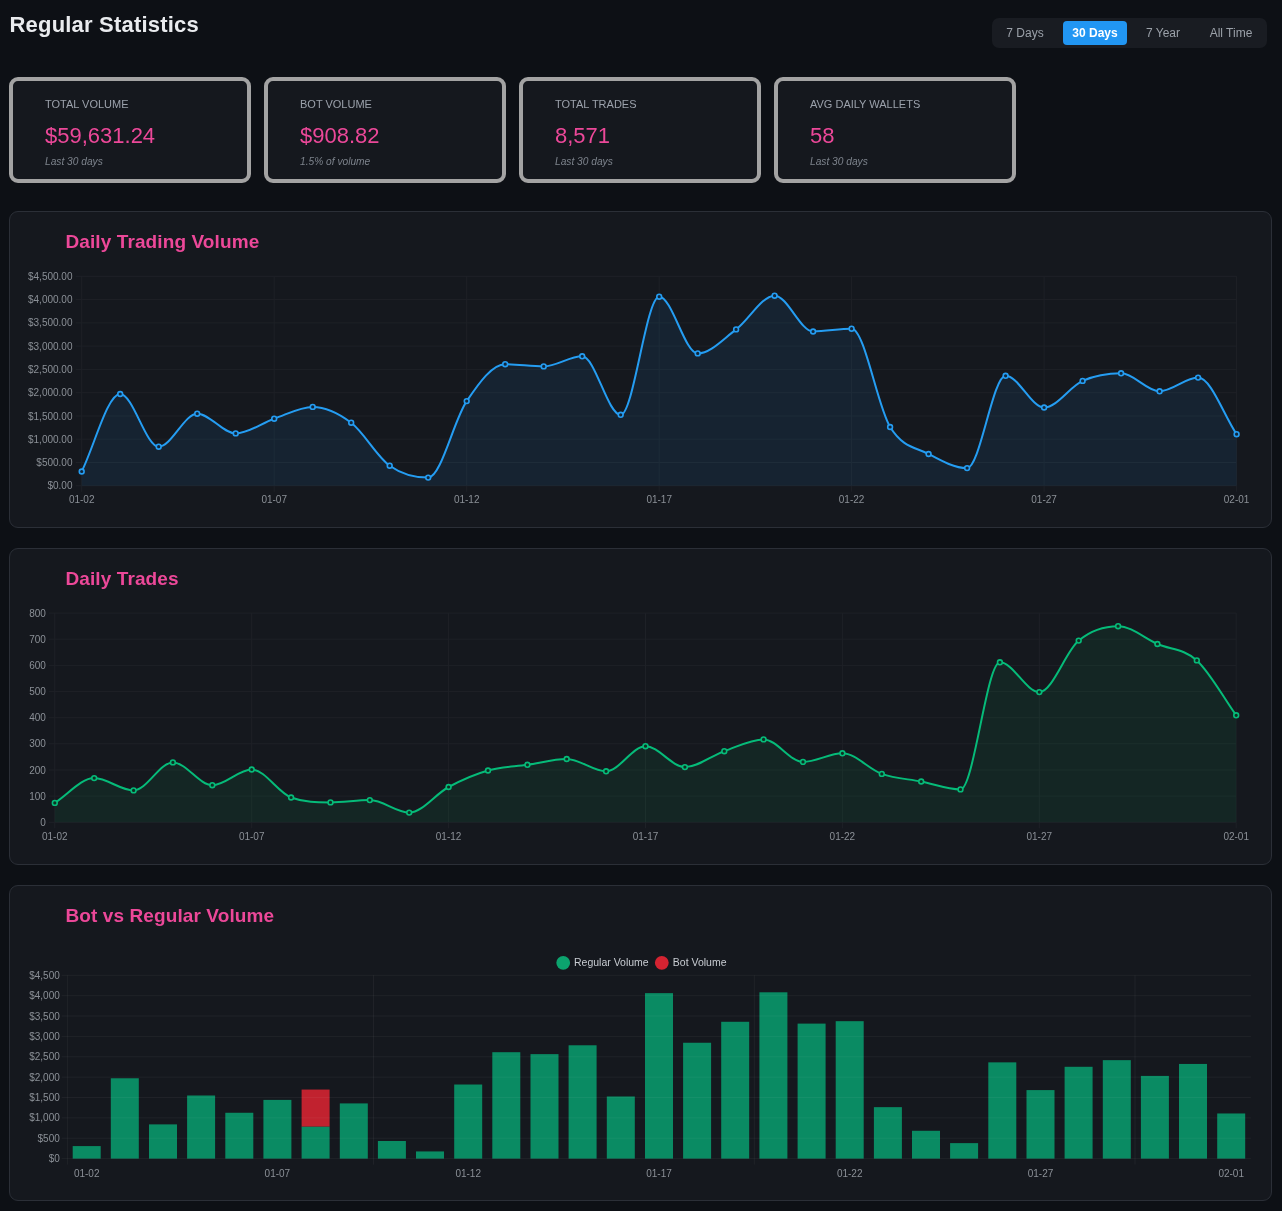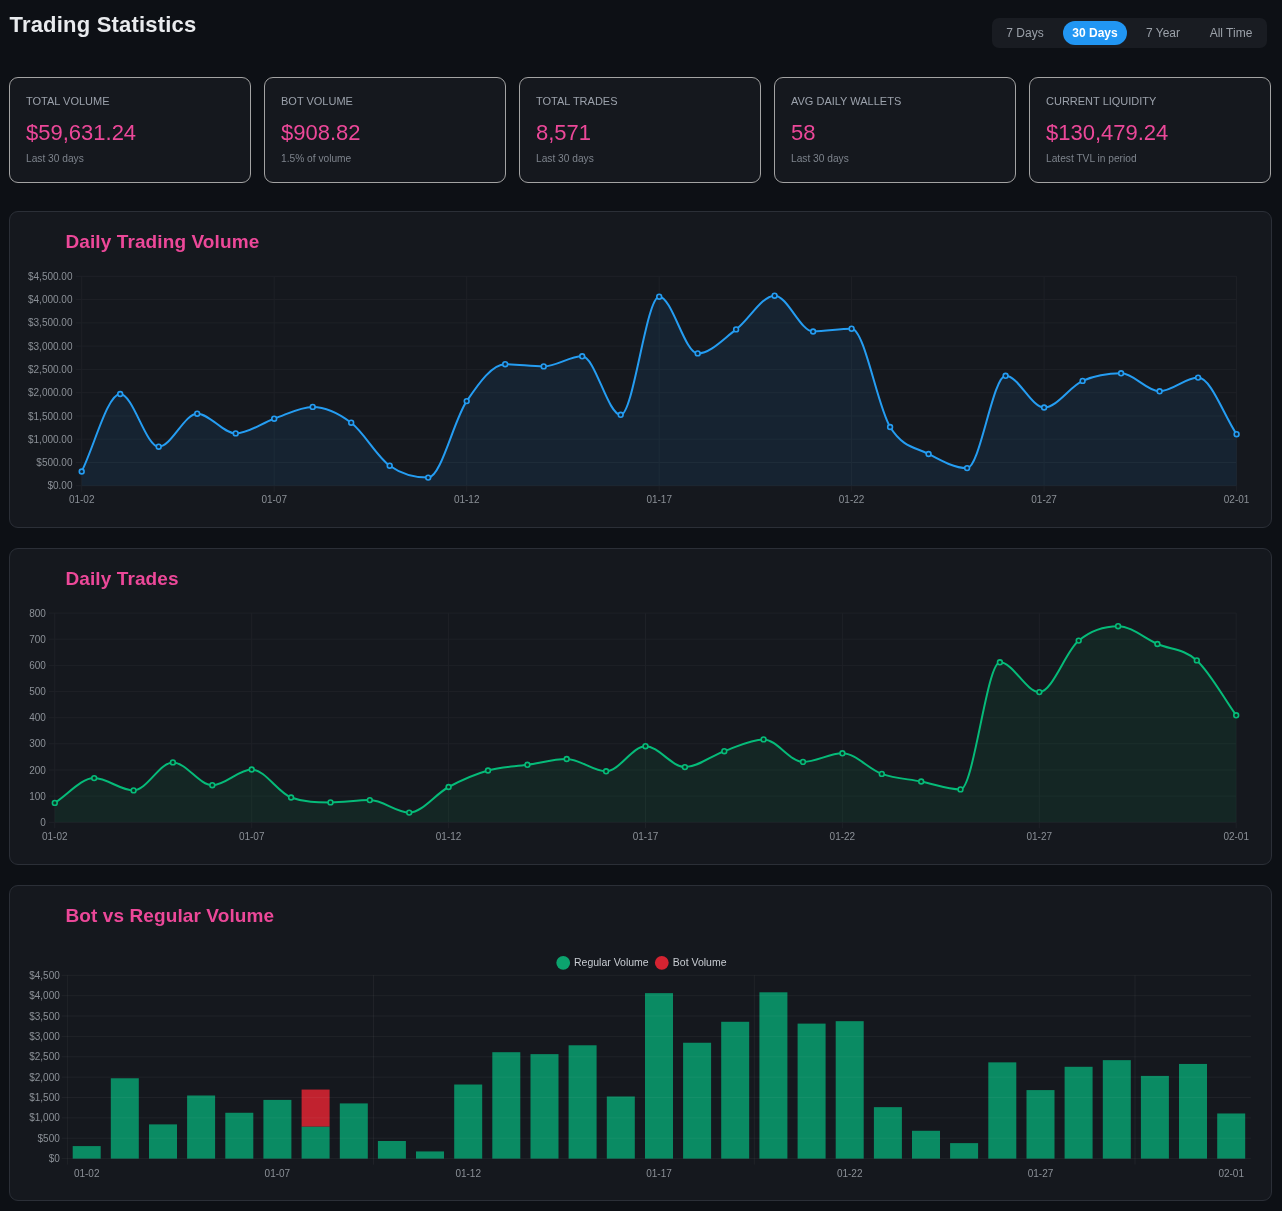--- a/index.html
+++ b/index.html
@@ -1,32 +1,32 @@
 <!DOCTYPE html>
 <html><head><meta charset="utf-8">
 <style>
 * { margin:0; padding:0; box-sizing:border-box; }
 html,body { width:1282px; height:1211px; background:#0d1015; font-family:"Liberation Sans",sans-serif; }
 .wrap { position:relative; width:1282px; height:1211px; overflow:hidden; }
 h1 { position:absolute; left:9.5px; top:12px; font-size:22px; color:#e9ebee; letter-spacing:0.2px; }
 .btns { position:absolute; left:992px; top:18px; width:275px; height:30px; background:#191c22; border-radius:7px; }
 .btn { position:absolute; top:0; height:30px; line-height:30px; font-size:12px; color:#9ba1a9; text-align:center; }
-.btn.active { background:#2196f3; color:#fff; font-weight:bold; border-radius:12px; top:3px; height:24px; line-height:24px; }
+.btn.active { background:#2196f3; color:#fff; font-weight:bold; border-radius:4px; top:3px; height:24px; line-height:24px; }
 .cards { position:absolute; left:9px; top:76.5px; width:1264px; display:flex; gap:13.5px; }
-.card { width:241.5px; height:106px; background:#15181e; border:1px solid #a3a3a3; border-radius:9px; padding:17px 16px; }
+.card { width:241.5px; height:106px; background:#15181e; border:4px solid #a3a3a3; border-radius:9px; padding:17px 32px; }
 .clab { font-size:11px; color:#9ba1ab; letter-spacing:0px; margin-top:0px; }
 .cval { font-size:22px; font-weight:normal; color:#ec4899; margin-top:13px; }
-.csub { font-size:10.2px; color:#7d838c; margin-top:7px; }
+.csub { font-size:10.2px; color:#7d838c; margin-top:7px;font-style:italic; }
 .panel { position:absolute; left:9px; width:1263px; height:317px; background:#15181e; border:1px solid #2b2f37; border-radius:9px; }
 .ptitle { position:absolute; left:19.5px; top:19px; font-size:19px; font-weight:bold; color:#ec4899; letter-spacing:0.1px;margin-left:36px; }
 svg text { font-family:"Liberation Sans",sans-serif; }
 </style></head>
 <body>
 <div class="wrap">
-<h1>Trading Statistics</h1>
+<h1>Regular Statistics</h1>
 <div class="btns">
       <span class="btn" style="left:10px;width:46px">7 Days</span>
       <span class="btn active" style="left:71px;width:64px">30 Days</span>
       <span class="btn" style="left:146px;width:50px">7 Year</span>
       <span class="btn" style="left:211px;width:56px">All Time</span>
     </div>
 <div class="cards">
       <div class="card">
         <div class="clab">TOTAL VOLUME</div>
         <div class="cval">$59,631.24</div>
@@ -39,25 +39,20 @@
       </div>
       <div class="card">
         <div class="clab">TOTAL TRADES</div>
         <div class="cval">8,571</div>
         <div class="csub">Last 30 days</div>
       </div>
       <div class="card">
         <div class="clab">AVG DAILY WALLETS</div>
         <div class="cval">58</div>
         <div class="csub">Last 30 days</div>
-      </div>
-      <div class="card">
-        <div class="clab">CURRENT LIQUIDITY</div>
-        <div class="cval">$130,479.24</div>
-        <div class="csub">Latest TVL in period</div>
       </div>
     </div>
 <div class="panel" style="top:210.5px">
       <svg width="1261" height="315" style="position:absolute;left:0;top:0">
         <line x1="65.7" y1="64.3" x2="1226.6" y2="64.3" stroke="#1e2127" stroke-width="1"></line>
         <text x="62.5" y="67.8" text-anchor="end" font-size="10" fill="#8b9097">$4,500.00</text>
         <line x1="65.7" y1="87.6" x2="1226.6" y2="87.6" stroke="#1e2127" stroke-width="1"></line>
         <text x="62.5" y="91.1" text-anchor="end" font-size="10" fill="#8b9097">$4,000.00</text>
         <line x1="65.7" y1="110.9" x2="1226.6" y2="110.9" stroke="#1e2127" stroke-width="1"></line>
         <text x="62.5" y="114.4" text-anchor="end" font-size="10" fill="#8b9097">$3,500.00</text>

